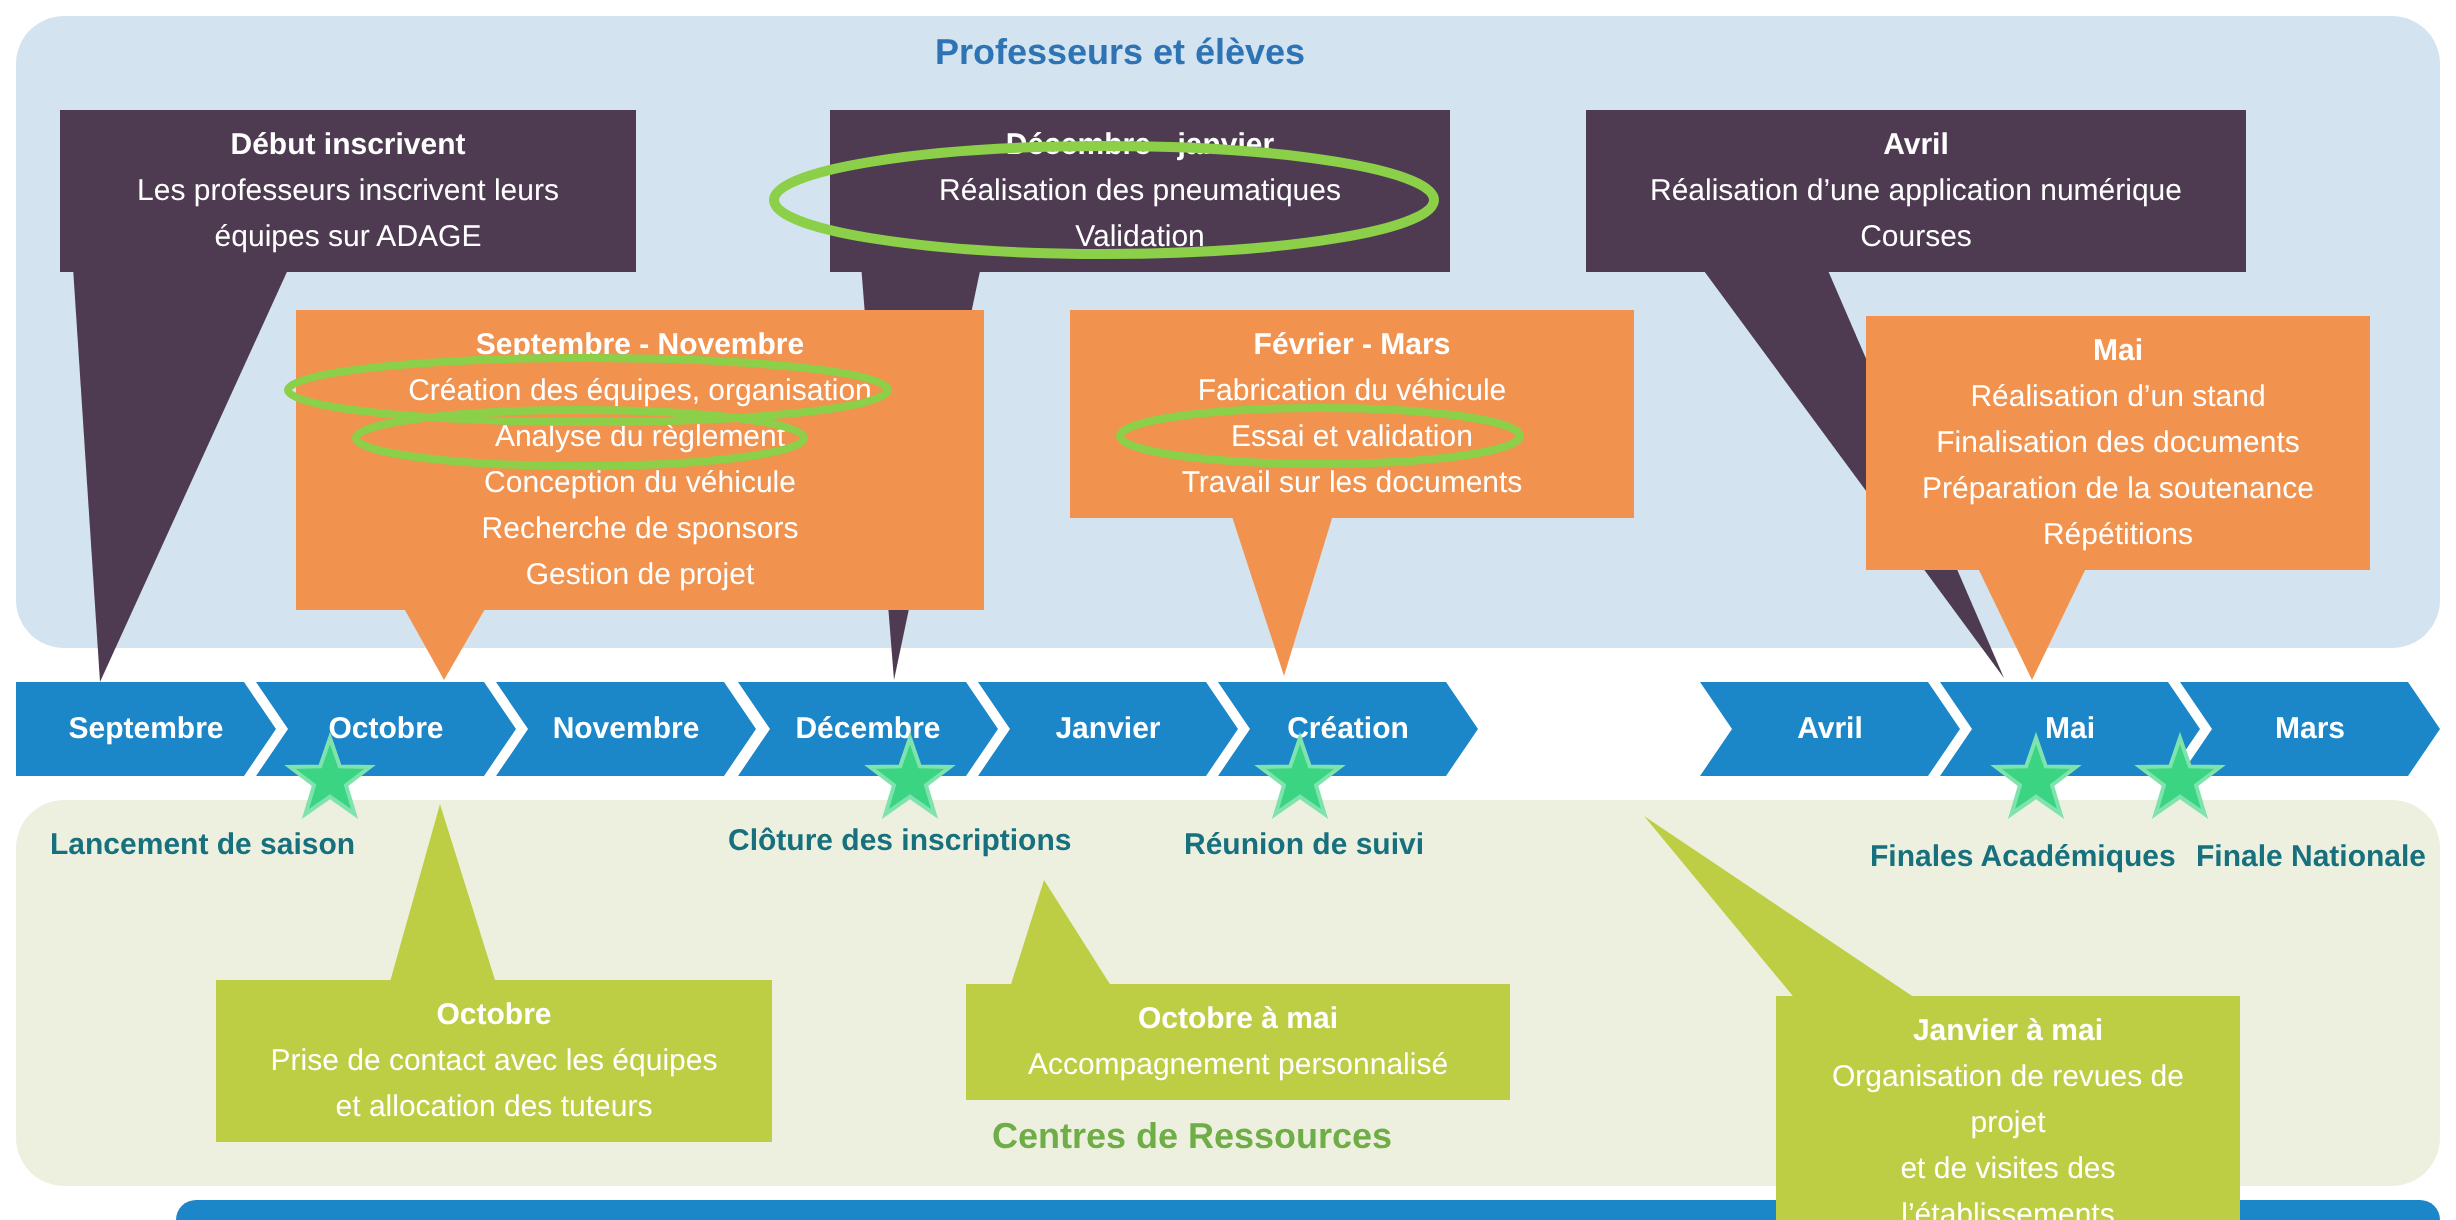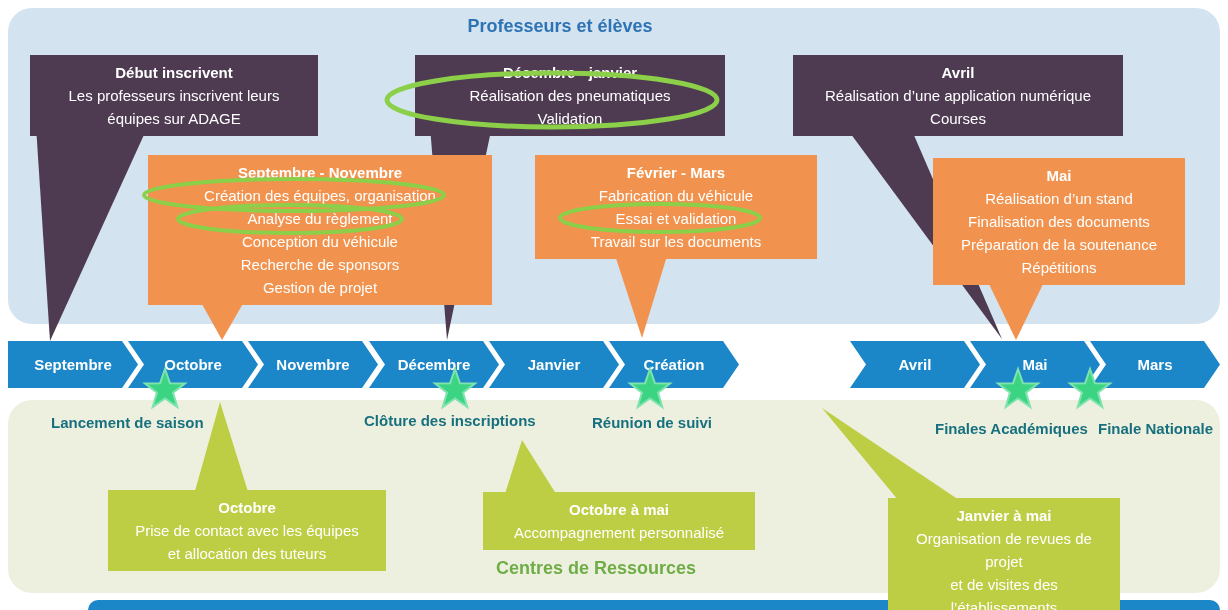--- a/index.html
+++ b/index.html
@@ -105,21 +105,21 @@
   <div class="chev chev-first" style="left:8px;">Septembre</div>
   <div class="chev" style="left:128px;">Octobre</div>
   <div class="chev" style="left:248px;">Novembre</div>
   <div class="chev" style="left:369px;">Décembre</div>
   <div class="chev" style="left:489px;">Janvier</div>
   <div class="chev" style="left:609px;">Création</div>
   <div class="chev" style="left:850px;">Avril</div>
   <div class="chev" style="left:970px;">Mai</div>
   <div class="chev" style="left:1090px;">Mars</div>
 
-  <div class="label-teal" style="left:25px;  top:414px;margin-left:26px;">Lancement de saison</div>
+  <div class="label-teal" style="left:25px;  top:414px;">Lancement de saison</div>
   <div class="label-teal" style="left:364px; top:412px;">Clôture des inscriptions</div>
   <div class="label-teal" style="left:592px; top:414px;">Réunion de suivi</div>
   <div class="label-teal" style="left:905px; top:420px;margin-left:30px;">Finales Académiques</div>
   <div class="label-teal" style="left:1082px;top:420px;margin-left:16px;">Finale Nationale</div>
 
   <div class="callout olive" style="left:108px; top:490px; width:278px;">
     <div class="co-title">Octobre</div>
     <div class="co-line">Prise de contact avec les équipes</div>
     <div class="co-line">et allocation des tuteurs</div>
   </div>

